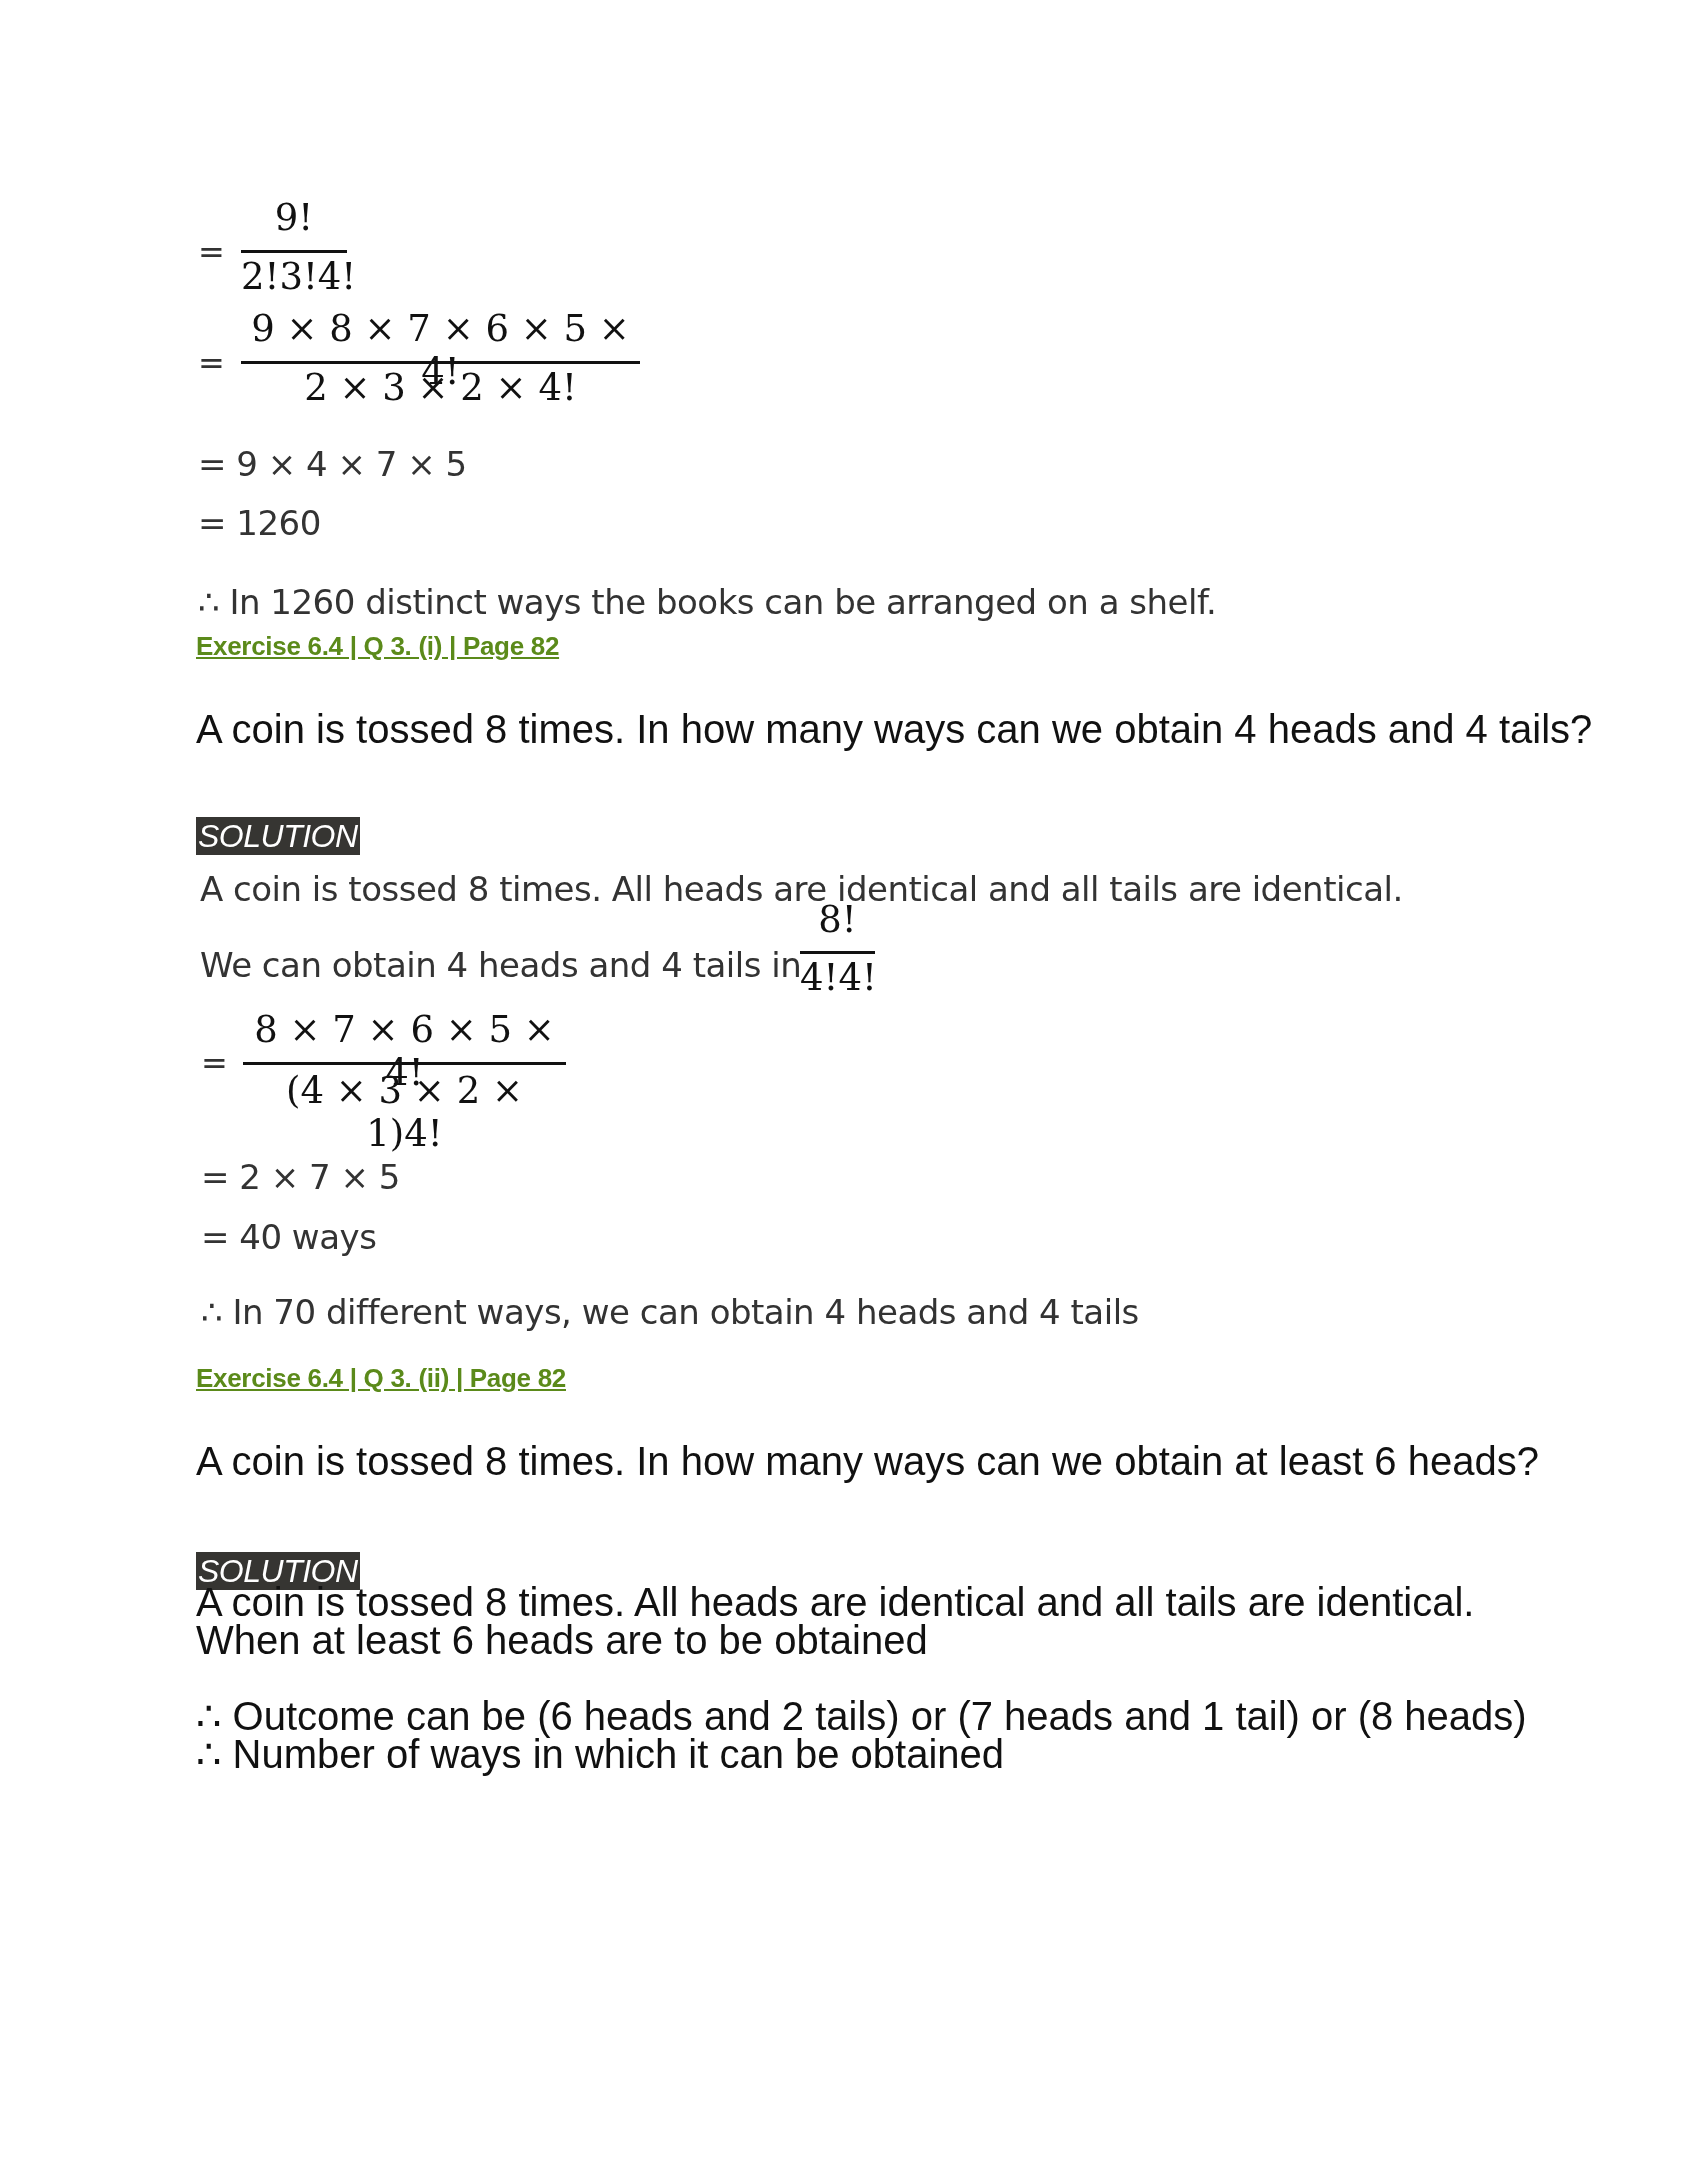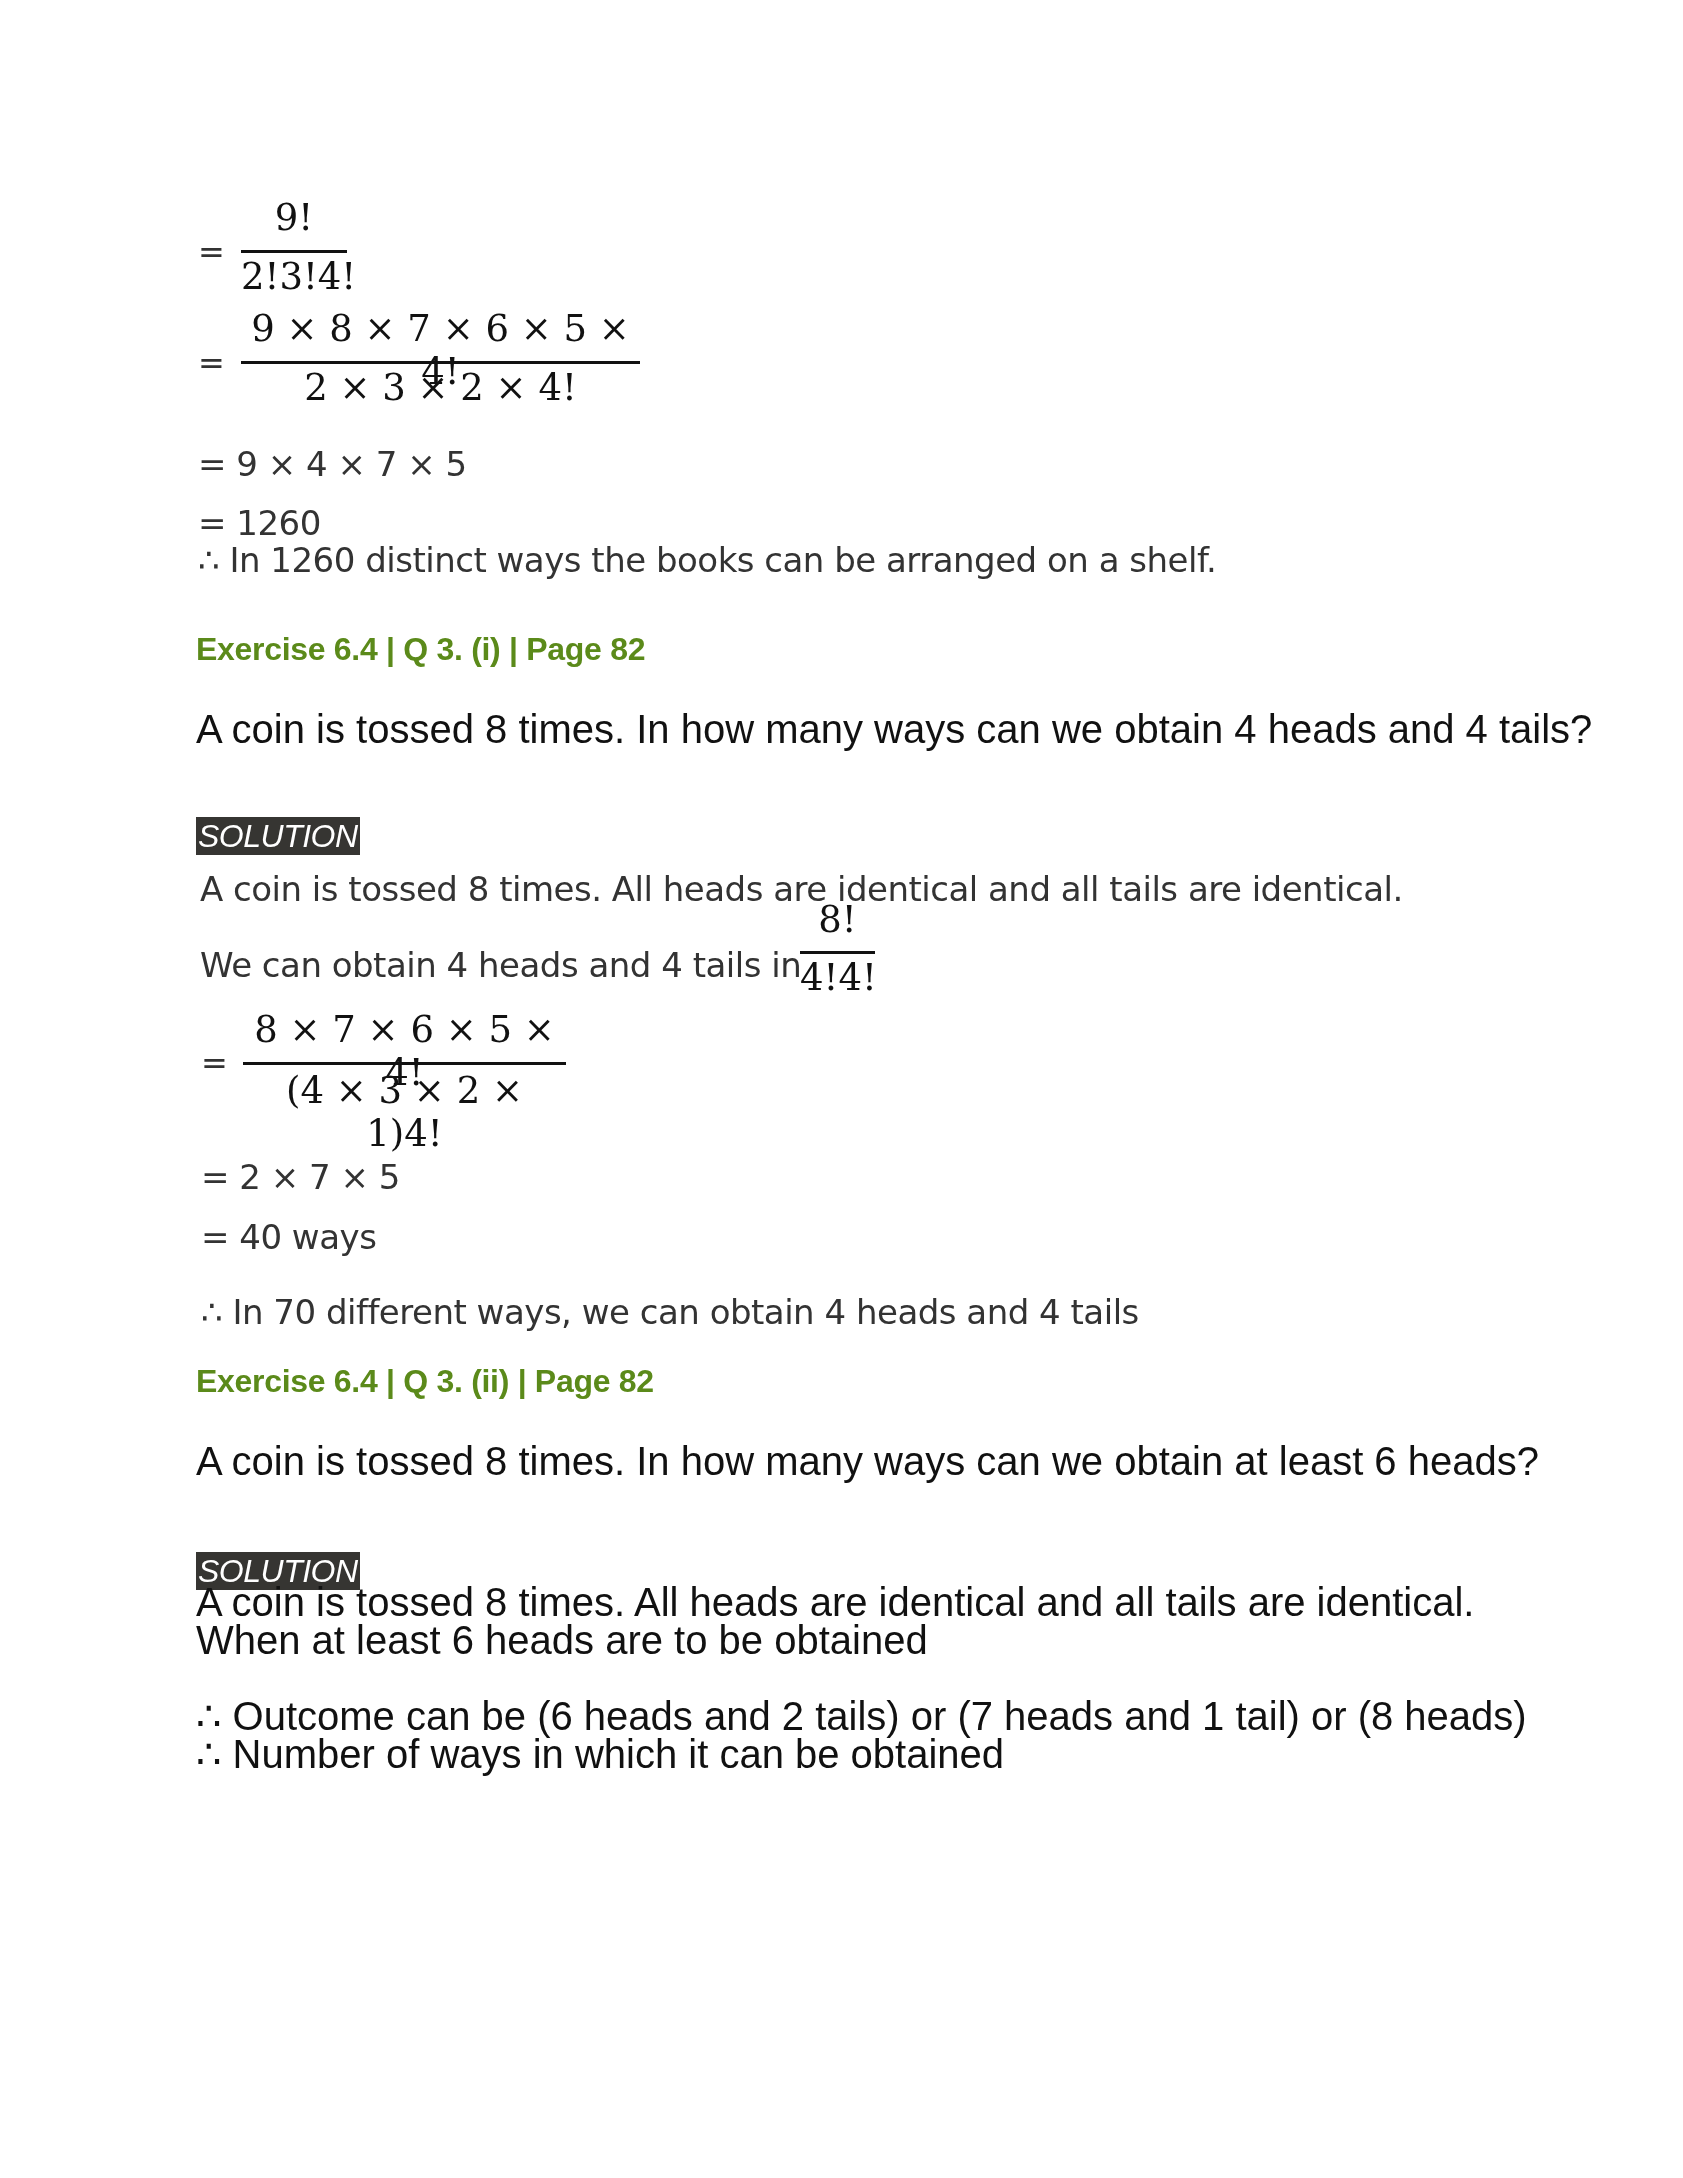--- a/index.html
+++ b/index.html
@@ -3,41 +3,41 @@
 <meta charset="utf-8">
 <style>
   html, body { margin: 0; padding: 0; background: #ffffff; }
   body { width: 1683px; height: 2178px; position: relative; overflow: hidden; }
   .abs { position: absolute; white-space: nowrap; }
   .math { font-family: "DejaVu Serif", "Liberation Serif", serif; color: #111; font-size: 37px; }
   .cal { font-family: "DejaVu Sans", sans-serif; color: #333; font-size: 34px; letter-spacing: -0.5px; margin-top: 12px; }
   .arial { font-family: "Liberation Sans", sans-serif; color: #111; font-size: 40px; }
   .eq { font-family: "DejaVu Sans", sans-serif; color: #333; font-size: 32px; }
   .bar { position: absolute; height: 3px; background: #111; }
-  .hdr { font-family: "Liberation Sans", sans-serif; font-weight: bold; color: #5b8a1a; font-size: 32px; letter-spacing: -0.3px; }
+  .hdr { font-family: "Liberation Sans", sans-serif; font-weight: bold; color: #5b8a1a; font-size: 26px; letter-spacing: -0.3px; text-decoration: underline; }
   .badge { position: absolute; background: #363532; color: #ffffff; font-family: "Liberation Sans", sans-serif; font-style: italic; font-size: 32px; line-height: 38px; padding: 0 2px; letter-spacing: -0.5px; margin-top: 32px; }
   .frac-num, .frac-den { position: absolute; text-align: center; }
 </style>
 </head>
 <body>
 
 <div>
   <span class="abs eq" style="left:198px; top:233px;">=</span>
   <span class="frac-num math" style="left:241px; top:196px; width:106px;">9!</span>
   <div class="bar" style="left:241px; top:250px; width:106px;"></div>
   <span class="frac-den math" style="left:241px; top:255px; width:106px;">2!3!4!</span>
 
   <span class="abs eq" style="left:198px; top:344px;">=</span>
   <span class="frac-num math" style="left:241px; top:307px; width:399px;">9 × 8 × 7 × 6 × 5 × 4!</span>
   <div class="bar" style="left:241px; top:361px; width:399px;"></div>
   <span class="frac-den math" style="left:241px; top:366px; width:399px;">2 × 3 × 2 × 4!</span>
 
   <span class="abs cal" style="left:198px; top:432px;">= 9 × 4 × 7 × 5</span>
   <span class="abs cal" style="left:198px; top:491px;">= 1260</span>
-  <span class="abs cal" style="left:198px; top:528px;">∴ In 1260 distinct ways the books can be arranged on a shelf.</span>
+  <span class="abs cal" style="left:198px; top:570px;">∴ In 1260 distinct ways the books can be arranged on a shelf.</span>
 </div>
 
 <div>
   <span class="abs hdr" style="left:196px; top:631px;">Exercise 6.4 | Q 3. (i) | Page 82</span>
   <span class="abs arial" style="left:196px; top:707px;">A coin is tossed 8 times. In how many ways can we obtain 4 heads and 4 tails?</span>
   <span class="badge" style="left:196px; top:785px;">SOLUTION</span>
 
   <span class="abs cal" style="left:200px; top:857px;">A coin is tossed 8 times. All heads are identical and all tails are identical.</span>
   <span class="abs cal" style="left:200px; top:933px;">We can obtain 4 heads and 4 tails in</span>
   <span class="frac-num math" style="left:800px; top:898px; width:75px;">8!</span>

